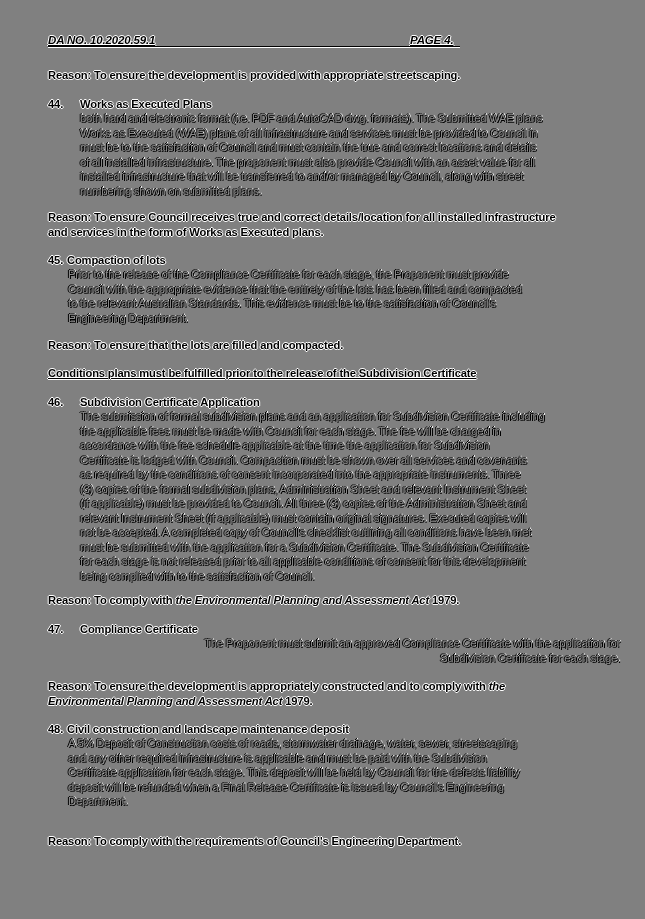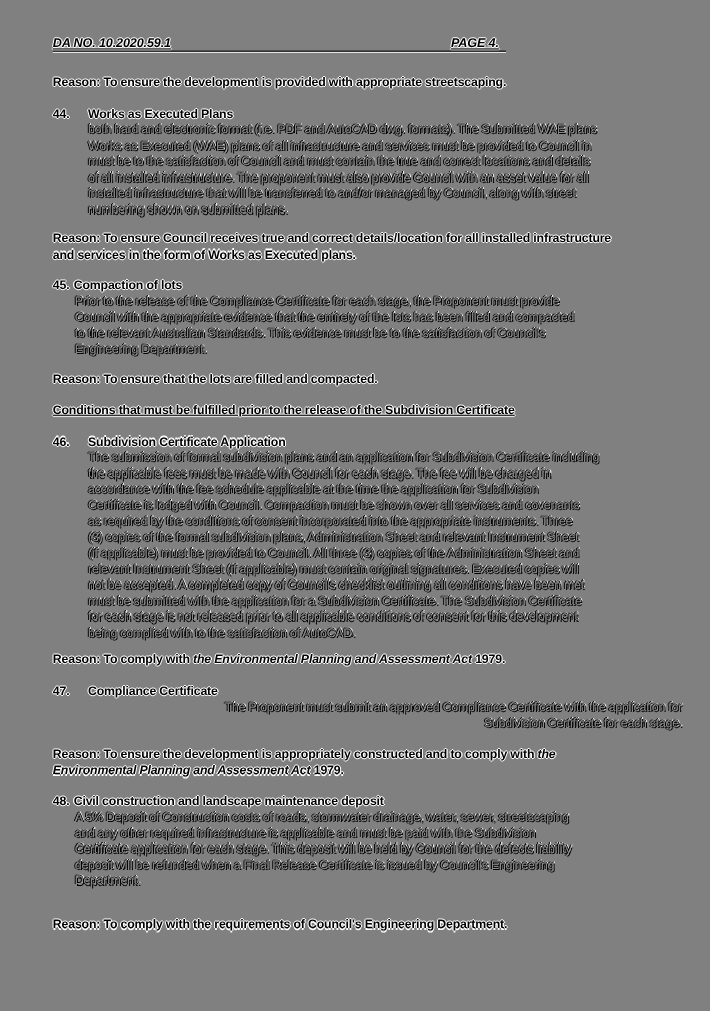--- a/index.html
+++ b/index.html
@@ -95,38 +95,38 @@
     <div class="body t" style="left:20px;top:14px;width:540px;">
       <p>Prior to the release of the Compliance Certificate for each stage, the Proponent must provide</p>
       <p>Council with the appropriate evidence that the entirety of the lots has been filled and compacted</p>
       <p>to the relevant Australian Standards. This evidence must be to the satisfaction of Council's</p>
       <p>Engineering Department.</p>
     </div>
   </div>
 
   <div class="blk b" style="top:338px;">Reason: To ensure that the lots are filled and compacted.</div>
 
-  <div class="blk b u" style="top:366px;font-weight:bold;">Conditions that must be fulfilled prior to the release of the Subdivision Certificate</div>
+  <div class="blk b u" style="top:366px;font-weight:bold;">Conditions plans must be fulfilled prior to the release of the Subdivision Certificate</div>
 
   <div class="blk" style="top:395px;height:190px;">
     <span class="num b">46.</span>
     <span class="title b" style="left:32px;">Subdivision Certificate Application</span>
     <div class="body t" style="left:32px;top:14px;width:560px;">
       <p>The submission of formal subdivision plans and an application for Subdivision Certificate including</p>
       <p>the applicable fees must be made with Council for each stage. The fee will be charged in</p>
       <p>accordance with the fee schedule applicable at the time the application for Subdivision</p>
       <p>Certificate is lodged with Council. Compaction must be shown over all services and covenants</p>
       <p>as required by the conditions of consent incorporated into the appropriate instruments. Three</p>
       <p>(3) copies of the formal subdivision plans, Administration Sheet and relevant Instrument Sheet</p>
       <p>(if applicable) must be provided to Council. All three (3) copies of the Administration Sheet and</p>
       <p>relevant Instrument Sheet (if applicable) must contain original signatures. Executed copies will</p>
       <p>not be accepted. A completed copy of Council's checklist outlining all conditions have been met</p>
       <p>must be submitted with the application for a Subdivision Certificate. The Subdivision Certificate</p>
       <p>for each stage is not released prior to all applicable conditions of consent for this development</p>
-      <p>being complied with to the satisfaction of AutoCAD.</p>
+      <p>being complied with to the satisfaction of Council.</p>
     </div>
   </div>
 
   <div class="blk b" style="top:593px;">
     <span>Reason: To comply with </span><span class="i">the Environmental Planning and Assessment Act</span><span> 1979.</span>
   </div>
 
   <div class="blk" style="top:622px;height:44px;text-align:right;">
     <span class="num b">47.</span>
     <span class="title b" style="left:32px;">Compliance Certificate</span>

